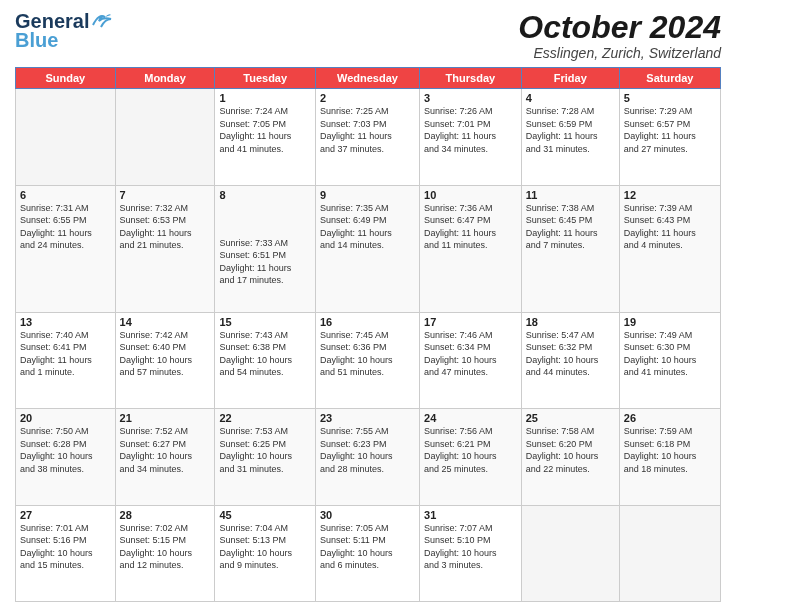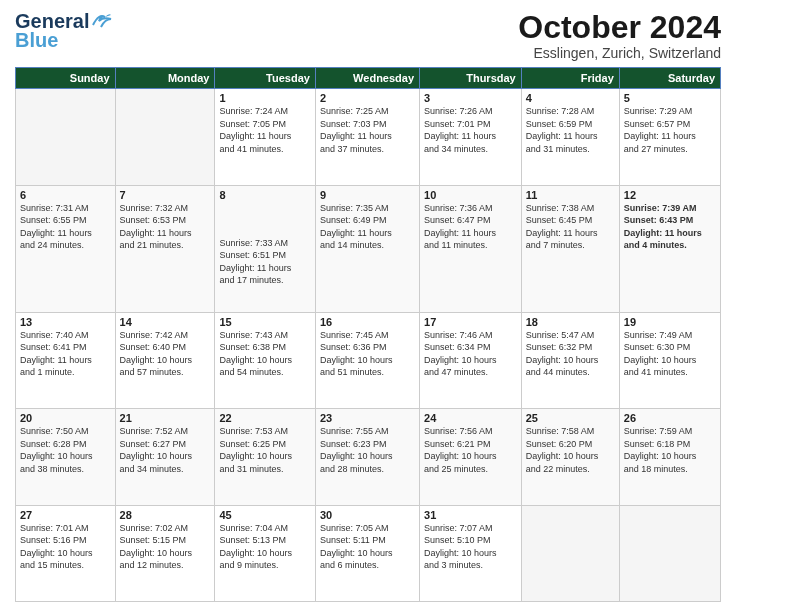--- a/index.html
+++ b/index.html
@@ -23,43 +23,44 @@
       align-items: flex-start;
       margin-bottom: 6px;
     }
     .logo {
       display: flex;
       flex-direction: column;
       align-items: flex-start;
     }
     .title-block {
       text-align: right;
+      font-style: italic;
     }
     .month-title {
       font-size: 32px;
       font-weight: bold;
       color: #1a1a1a;
       line-height: 1.1;
     }
     .location {
       font-size: 14px;
       color: #444;
     }
     table {
       width: 100%;
       border-collapse: collapse;
       flex: 1;
     }
     th {
-      background-color: #14532d;
+      background-color: #ef4444;
       color: #fff;
       font-size: 11px;
       font-weight: bold;
       padding: 4px 5px;
-      text-align: right;
+      text-align: center;
       border: 1px solid #5580c0;
     }
     td {
       border: 1px solid #ccc;
       vertical-align: top;
       padding: 3px 4px;
       font-size: 9.5px;
       color: #222;
       width: 113px;
       height: 80px;
@@ -197,21 +198,21 @@
           </td>
           <td>
             <span class="day-num">11</span>
             <div class="day-info" style="white-space: pre-line;">Sunrise: 7:38 AM
 Sunset: 6:45 PM
 Daylight: 11 hours
 and 7 minutes.</div>
           </td>
           <td>
             <span class="day-num">12</span>
-            <div class="day-info" style="white-space: pre-line; font-weight: bold;">Sunrise: 7:39 AM
+            <div class="day-info" style="white-space: pre-line;">Sunrise: 7:39 AM
 Sunset: 6:43 PM
 Daylight: 11 hours
 and 4 minutes.</div>
           </td>
         </tr>
         <tr>
           <td>
             <span class="day-num">13</span>
             <div class="day-info" style="white-space: pre-line;">Sunrise: 7:40 AM
 Sunset: 6:41 PM

